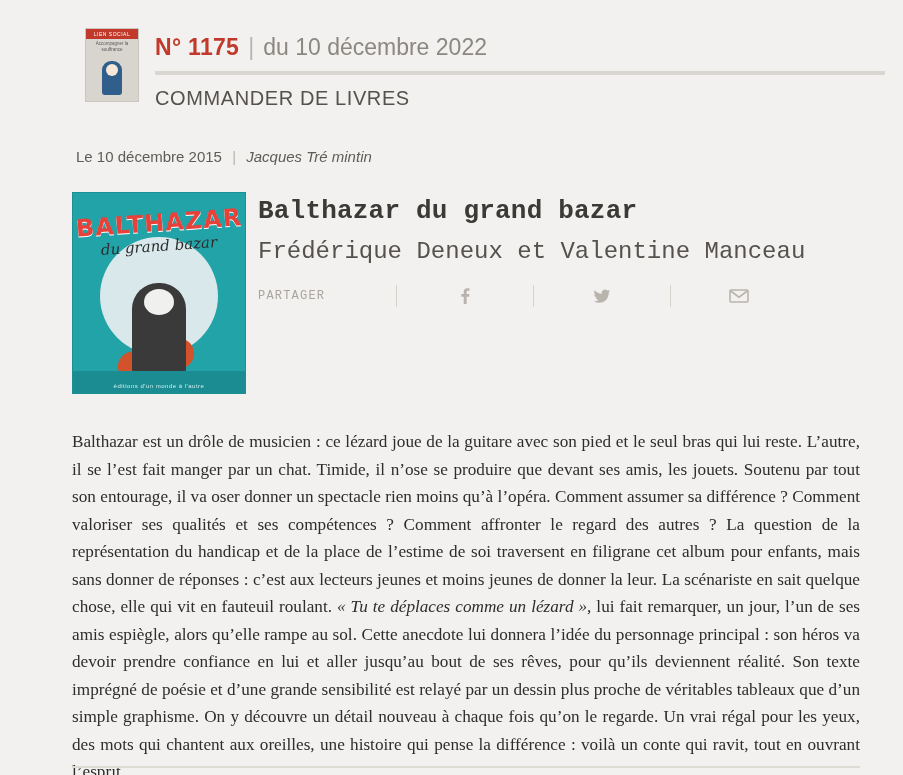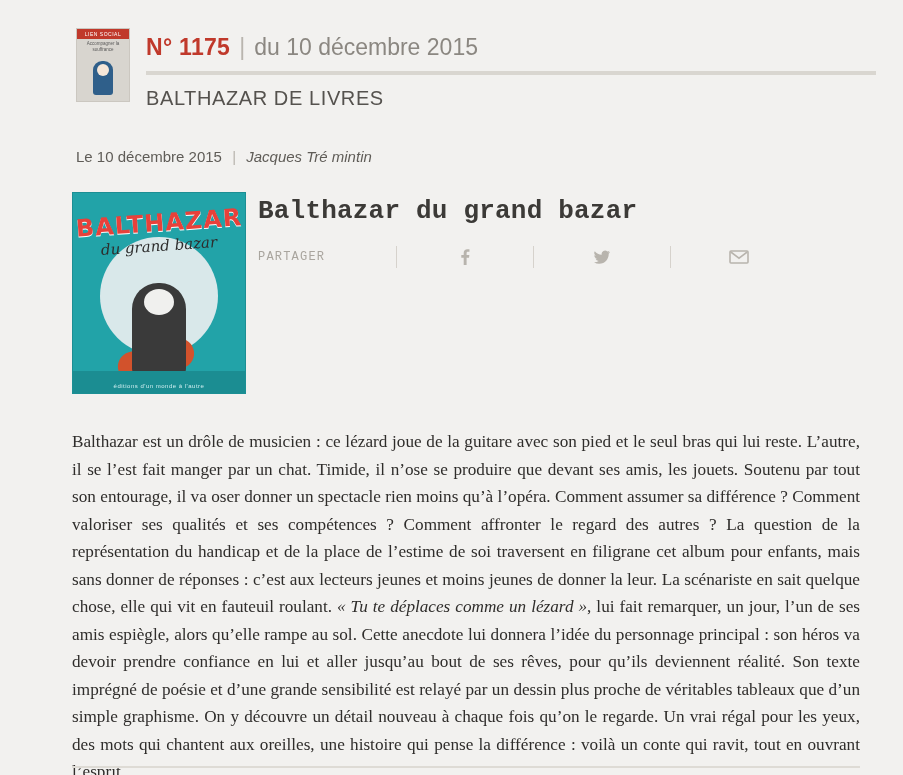--- a/index.html
+++ b/index.html
@@ -16,21 +16,21 @@
   .page {
     position: relative;
     width: 903px;
     height: 775px;
     background: #f2f1ef;
   }
 
   
   .masthead {
     position: absolute;
-    left: 68px;
+    left: 77px;
     top: 28px;
     width: 800px;
     padding-left: 8px;
   }
   .masthead-row {
     display: flex;
     align-items: flex-start;
   }
   .issue-thumb {
     width: 52px;
@@ -319,24 +319,24 @@
     <div class="masthead-row">
       <div class="issue-thumb">
         <div class="band">LIEN SOCIAL</div>
         <div class="cap">Accompagner la souffrance</div>
         <div class="figure"></div>
       </div>
       <div class="masthead-right">
         <div class="issue-line">
           <span class="issue-no">N° 1175</span>
           <span class="issue-sep">|</span>
-          <span class="issue-date">du 10 décembre 2015</span>
+          <span class="issue-date">du 10 décembre 2022</span>
         </div>
         <div class="rule"></div>
-        <div class="section-title">BALTHAZAR DE LIVRES</div>
+        <div class="section-title">COMMANDER DE LIVRES</div>
       </div>
     </div>
   </div>
 
   <div class="byline">
     <span>Le 10 décembre 2015</span>
     <span class="bl-sep">|</span>
     <span class="bl-author">Jacques Tré mintin</span>
   </div>
 
@@ -345,20 +345,21 @@
     <div class="titleA">BALTHAZAR</div>
     <div class="titleB">du grand bazar</div>
     <div class="guitar"></div>
     <div class="lizard"></div>
     <div class="ground"></div>
     <div class="imprint">éditions d'un monde à l'autre</div>
   </div>
 
   <div class="headblock">
     <div class="book-title">Balthazar du grand bazar</div>
+    <div class="book-authors">Frédérique Deneux et Valentine Manceau</div>
 
     <div class="share-row">
       <span class="share-label">PARTAGER</span>
       <span class="vsep"></span>
       <span class="share-icon">
         <svg width="18" height="18" viewBox="0 0 18 18" aria-hidden="true">
           <path fill="currentColor" d="M10.6 17V9.8h2.4l.36-2.8H10.6V5.2c0-.8.22-1.35 1.38-1.35h1.47V1.34C13.2 1.3 12.33 1.22 11.3 1.22c-2.14 0-3.6 1.3-3.6 3.7V7H5.3v2.8h2.4V17h2.9z"></path>
         </svg>
       </span>
       <span class="vsep"></span>

